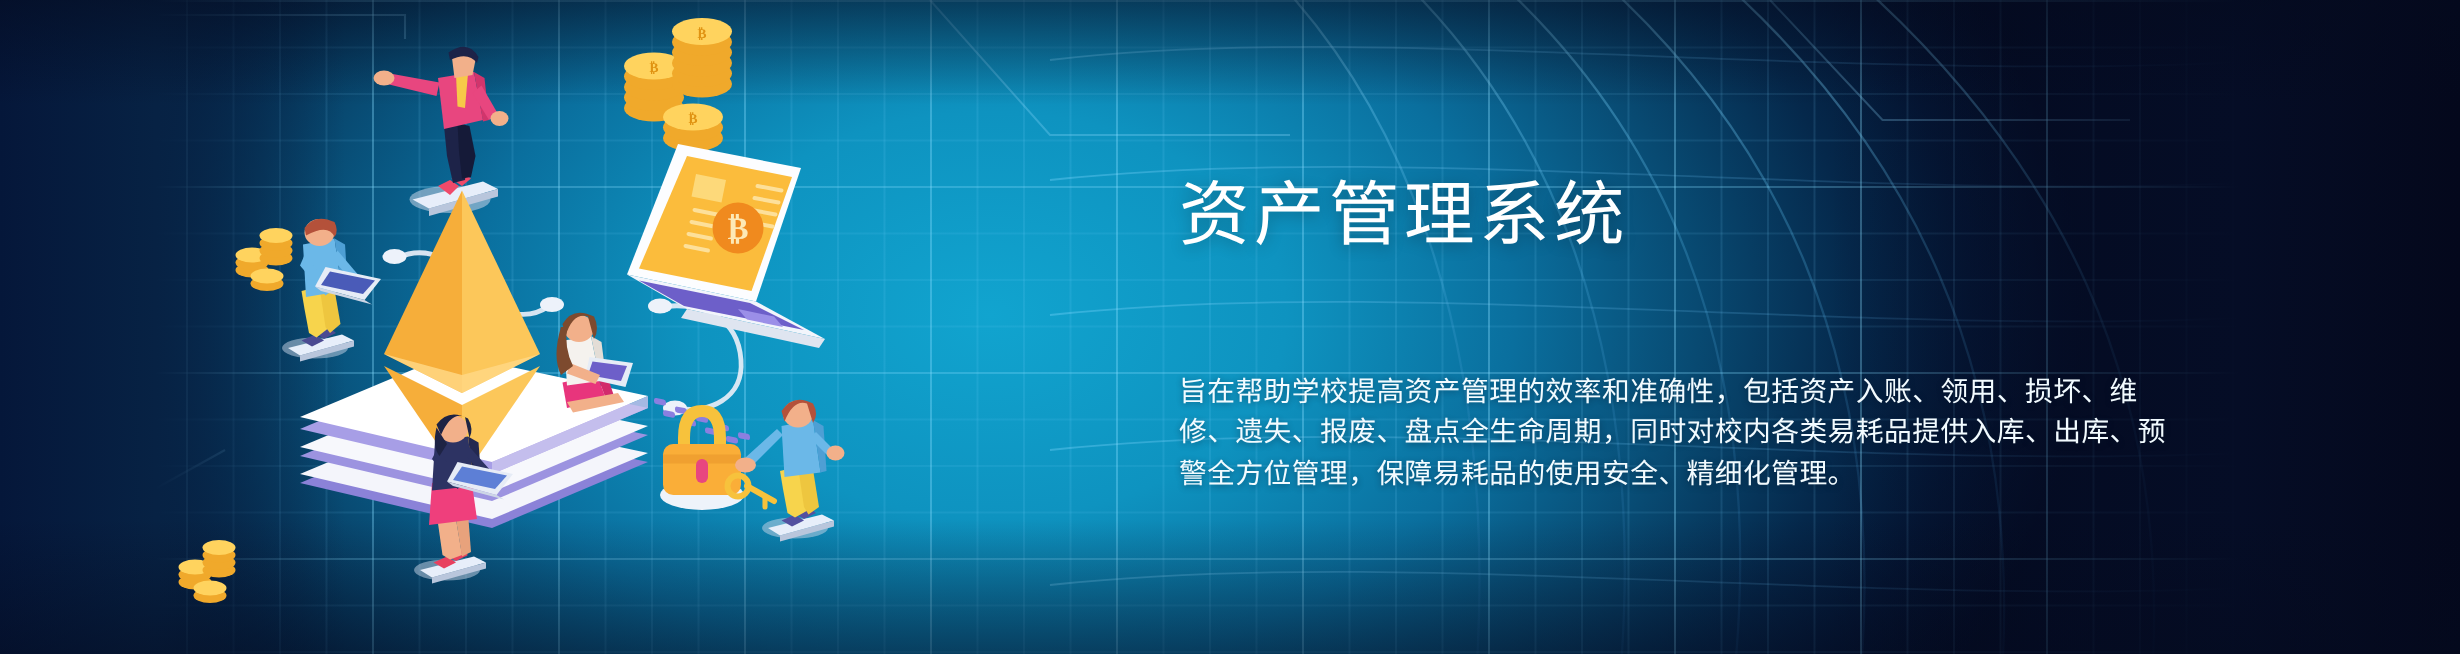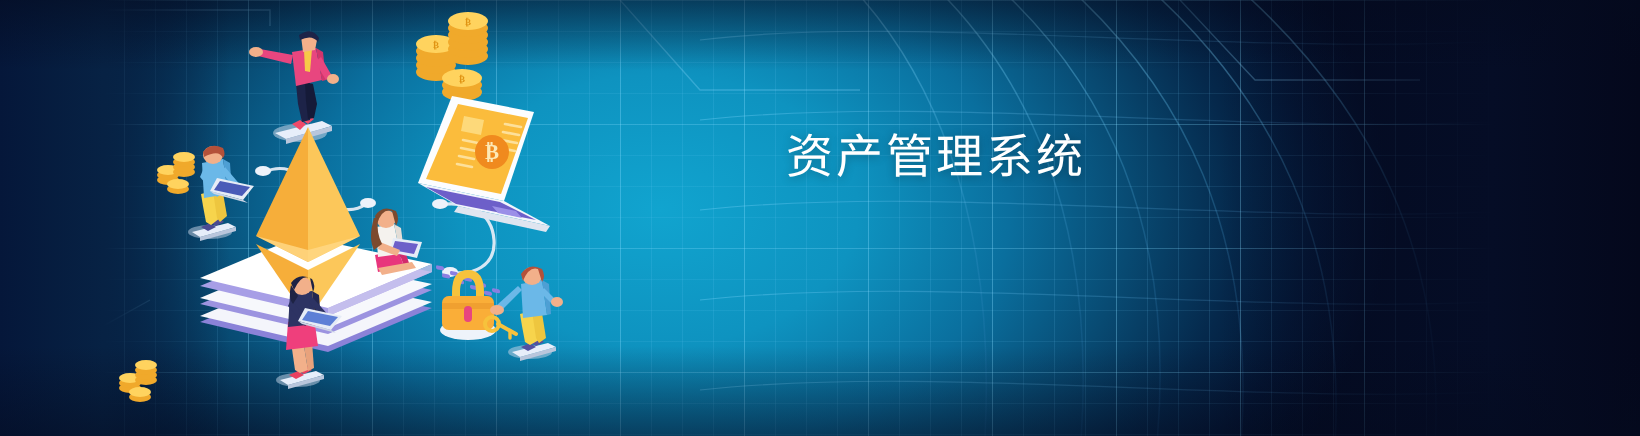--- a/index.html
+++ b/index.html
@@ -52,21 +52,21 @@
       linear-gradient(to bottom, rgba(140,225,255,.20) 1.5px, transparent 1.5px);
     background-size:124px 124px;
     pointer-events:none;
   }
   .globe{position:absolute;inset:0;pointer-events:none;}
   .art{position:absolute;left:60px;top:0;width:540px;height:436px;pointer-events:none;}
   .content{
     position:absolute;left:786px;top:0;width:720px;height:436px;
   }
   .title{
-    position:absolute;top:97px;left:0;
+    position:absolute;top:83px;left:0;
     font-size:47px;line-height:1.25;letter-spacing:3px;color:#ffffff;
     font-weight:400;
     text-shadow:0 2px 10px rgba(0,0,0,.28);
     white-space:nowrap;
   }
   .desc{
     position:absolute;top:228px;left:0;width:666px;
     font-size:18.5px;line-height:27.5px;color:#f2fbff;letter-spacing:.3px;
     text-shadow:0 1px 4px rgba(0,20,40,.45);
   }
@@ -346,15 +346,16 @@
       <g fill="#f0a92b">
           <ellipse cx="80" cy="397" rx="11" ry="5"></ellipse>
         </g>
       <ellipse cx="80" cy="392" rx="11" ry="5" fill="#ffd35e"></ellipse>
     </g>
 
   </svg>
 
   <div class="content">
     <h1 class="title">资产管理系统</h1>
+    <p class="desc">旨在帮助学校提高资产管理的效率和准确性，包括资产入账、领用、损坏、维修、遗失、报废、盘点全生命周期，同时对校内各类易耗品提供入库、出库、预警全方位管理，保障易耗品的使用安全、精细化管理。</p>
   </div>
 
 </div>
 
 </body></html>

